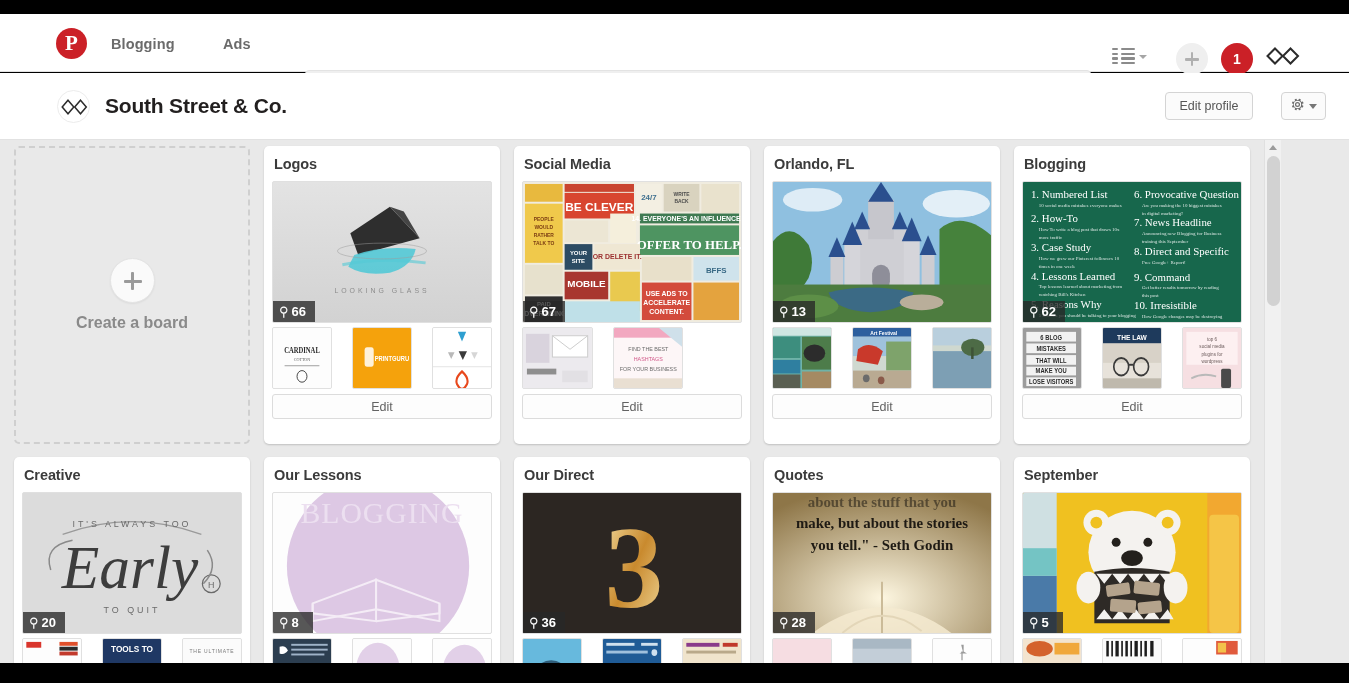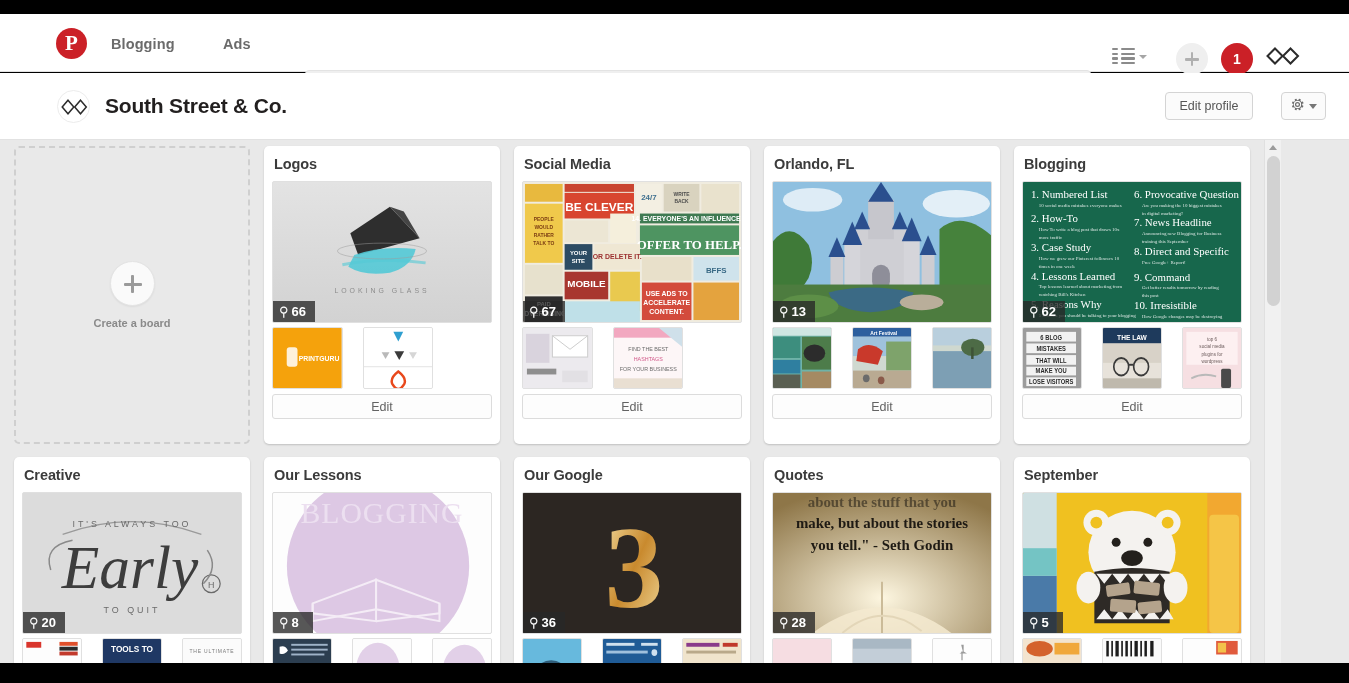--- a/index.html
+++ b/index.html
@@ -156,21 +156,21 @@
   .create-board .circ {
     width:45px; height:45px; border-radius:50%; background:#fafafa;
     border:1px solid #e4e4e4; position:relative; box-shadow:0 1px 2px rgba(0,0,0,.06);
   }
   .create-board .circ:before, .create-board .circ:after {
     content:""; position:absolute; background:#9a9a9a; border-radius:1px;
   }
   .create-board .circ:before { left:13px; top:20.5px; width:18px; height:3px; }
   .create-board .circ:after { left:20.5px; top:13px; width:3px; height:18px; }
   .create-board .cb-label {
-    margin-top:11px; font-size:11px; font-weight:bold; color:#8a8a8a;
+    margin-top:11px; font-size:16px; font-weight:bold; color:#8a8a8a;
   }
 
   
   .scrollbar {
     position:absolute; left:1264px; top:140px; width:17px; height:523px;
     background:#f1f1f1; border-left:1px solid #e0e0e0; z-index:40;
   }
   .scroll-arrow-up {
     position:absolute; left:4px; top:5px;
     width:0;height:0;border-left:4.5px solid transparent;border-right:4.5px solid transparent;
@@ -275,20 +275,29 @@
               <path d="M82 74 q28 -10 62 -6 q-4 18 -26 24 q-26 4 -42 -6 z" fill="#53c9d6" opacity=".9"></path>
               <path d="M70 84 q40 -8 84 -2" stroke="#53c9d6" stroke-width="3" fill="none" opacity=".6"></path>
               <ellipse cx="110" cy="70" rx="45" ry="8" fill="none" stroke="#9b9b9b" stroke-width="1" opacity=".5"></ellipse>
               <text x="110" y="113" font-family="Liberation Sans, sans-serif" font-size="7" fill="#8c8c8c" text-anchor="middle" letter-spacing="3">LOOKING GLASS</text>
             </svg>
             <div class="pin-badge">
               <span class="pin-glyph">⚲</span><span>66</span>
             </div>
           </div>
           <div class="thumbs">
+            <div class="thumb">
+              <svg class="fill" viewBox="0 0 70 62" preserveAspectRatio="none">
+                <rect width="70" height="62" fill="#fdfdfd"></rect>
+                <text x="35" y="26" font-size="8" font-weight="bold" fill="#2b2b2b" text-anchor="middle" font-family="Liberation Serif, serif">CARDINAL</text>
+                <text x="35" y="34" font-size="5" fill="#555" text-anchor="middle" font-family="Liberation Serif, serif">COTTON</text>
+                <line x1="14" y1="39" x2="56" y2="39" stroke="#666" stroke-width=".7"></line>
+                <circle cx="35" cy="50" r="6" fill="none" stroke="#333" stroke-width="1"></circle>
+              </svg>
+            </div>
             <div class="thumb">
               <svg class="fill" viewBox="0 0 70 62" preserveAspectRatio="none">
                 <rect width="70" height="62" fill="#f5a20c"></rect>
                 <rect x="14" y="20" width="11" height="20" rx="3" fill="#fff" opacity=".85"></rect>
                 <text x="47" y="34" font-size="7" font-weight="bold" fill="#fff" text-anchor="middle">PRINTGURU</text>
               </svg>
             </div>
             <div class="thumb">
               <svg class="fill" viewBox="0 0 70 62" preserveAspectRatio="none">
                 <rect width="70" height="62" fill="#fff"></rect>
@@ -622,21 +631,21 @@
               <svg class="fill" viewBox="0 0 70 62" preserveAspectRatio="none">
                 <rect width="70" height="62" fill="#fdfdfd"></rect>
                 <circle cx="38" cy="32" r="26" fill="#e2d0e8"></circle>
               </svg>
             </div>
           </div>
 
         </div>
 
         <div class="board-card" style="left:500px">
-          <div class="board-title">Our Google</div>
+          <div class="board-title">Our Direct</div>
           <div class="cover">
             <svg class="fill" viewBox="0 0 220 142" preserveAspectRatio="none">
               <defs>
                   <linearGradient id="goldG" x1="0" y1="0" x2="1" y2="1">
                 <stop offset="0" stop-color="#f6e2a8"></stop>
                     <stop offset=".5" stop-color="#c98a2e"></stop>
                 <stop offset="1" stop-color="#f3dda0"></stop>
                   </linearGradient>
                 </defs>
               <rect width="220" height="142" fill="#221e1c"></rect>

